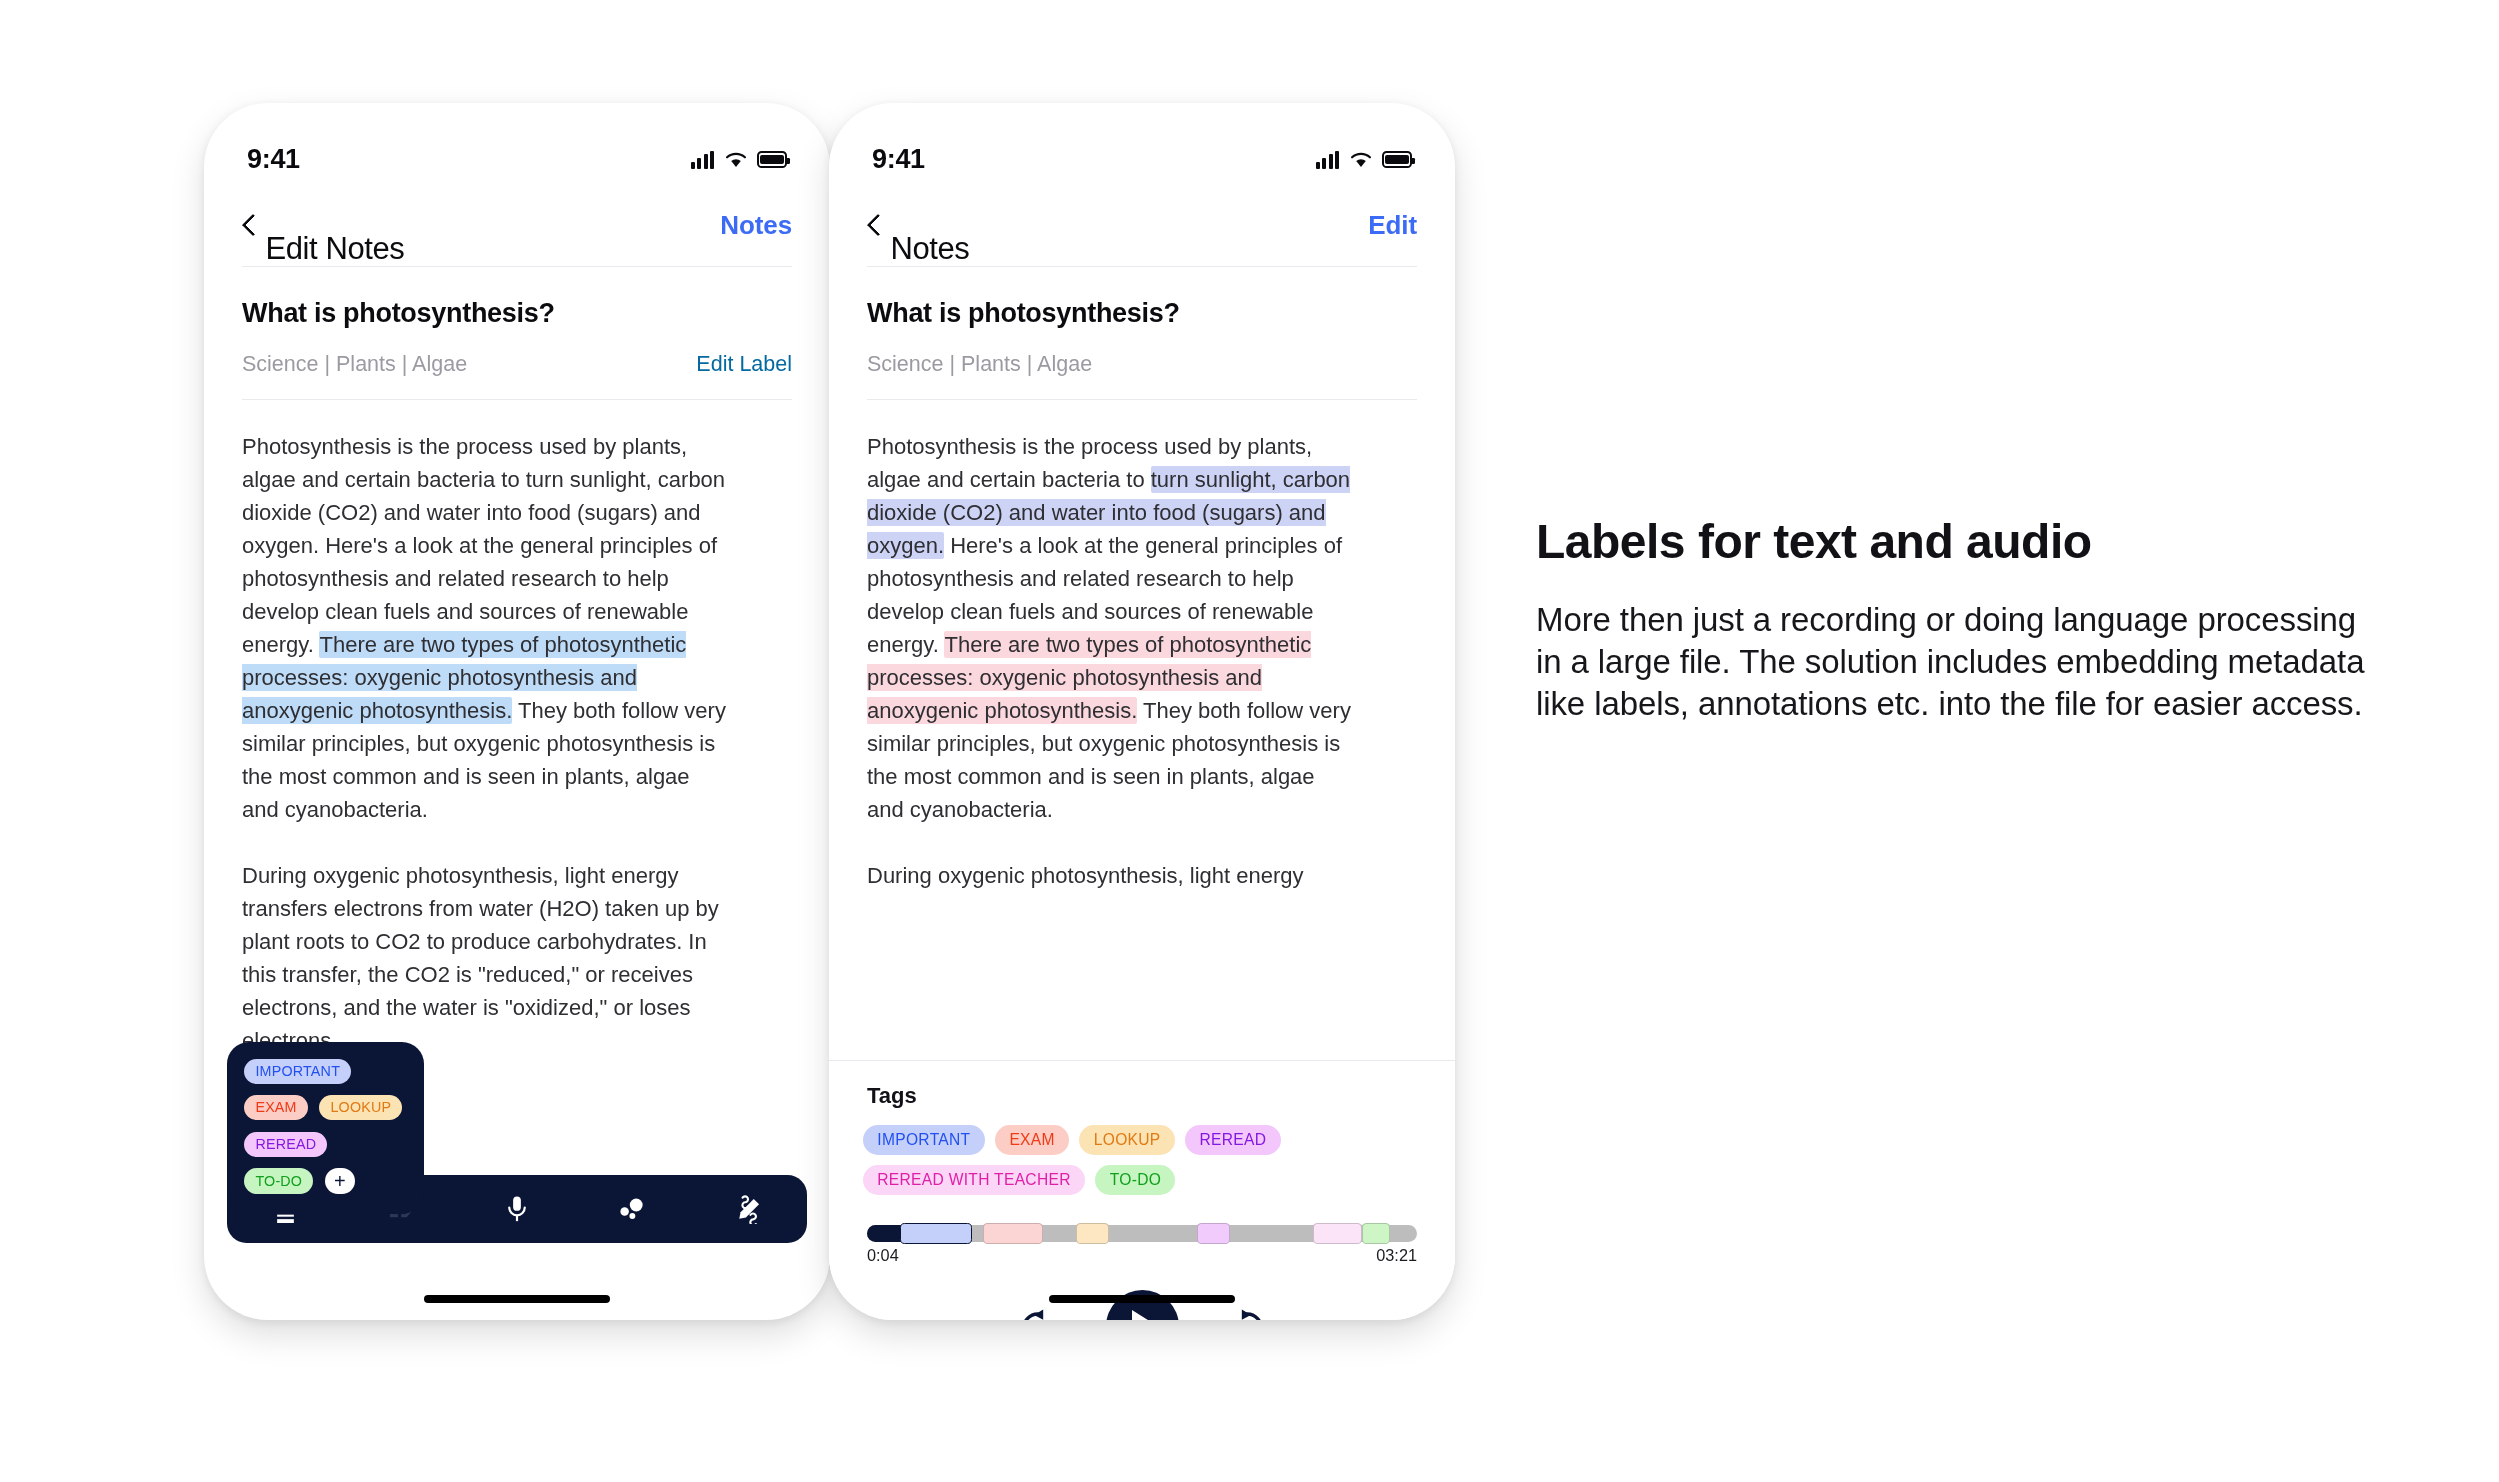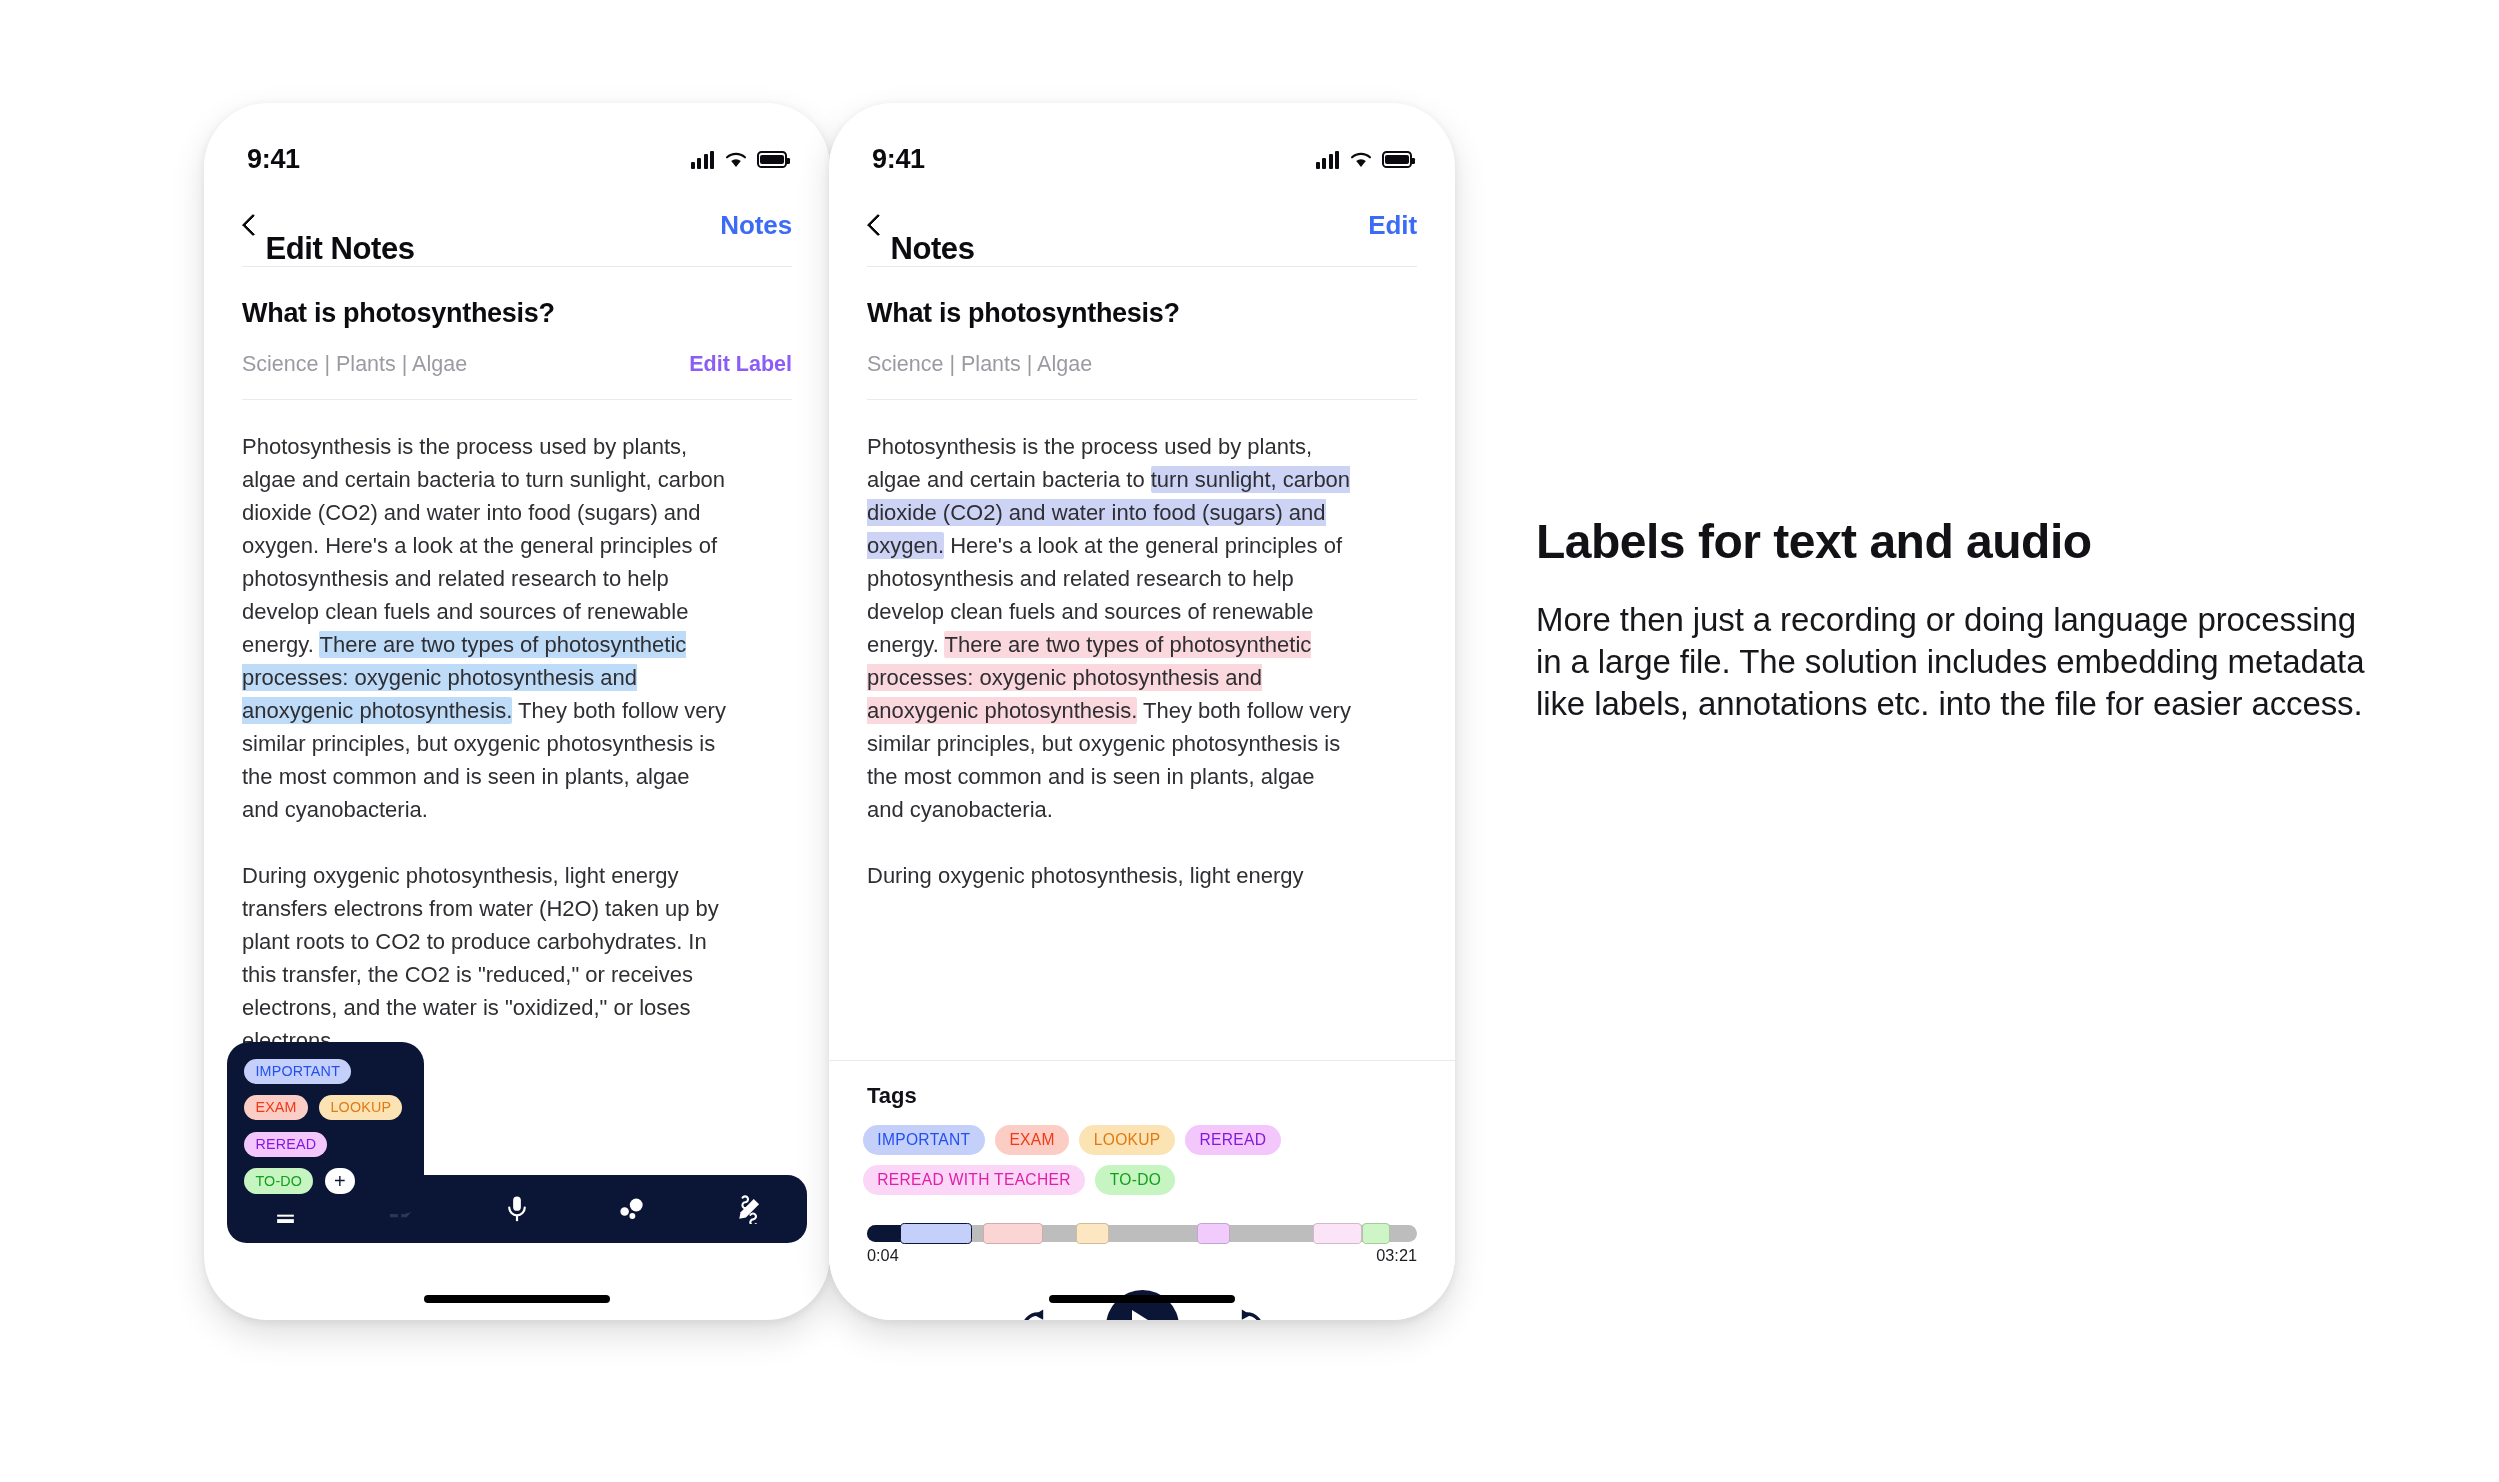--- a/index.html
+++ b/index.html
@@ -57,38 +57,38 @@
   .chev-back {
     width: 13px; height: 22px; position: relative; display:block; flex:none;
   }
   .chev-back::before {
     content:""; position:absolute; left:2.6px; top:2.6px;
     width: 13px; height: 13px;
     border-left: 3.3px solid #0b0b0f; border-bottom: 3.3px solid #0b0b0f;
     transform: rotate(45deg);
     border-radius: 1.3px;
   }
-  .nav-title { font-size: 31px; font-weight: 700; color: #0b0b10; letter-spacing: -0.4px; margin-top: 48px; }
+  .nav-title { font-size: 31px; font-weight: 400; color: #0b0b10; letter-spacing: -0.4px; margin-top: 48px; }
   .nav-action {
     margin-left: auto; font-size: 26px; font-weight: 600; color: #3c6bf5; letter-spacing: -0.1px;
   }
 
   .divider { position:absolute; left: 38px; right: 38px; height: 1.3px; background: #eaeaee; }
 
   
   .note-title {
     position:absolute; left: 38px; font-size: 27px; font-weight: 700;
     color:#0b0b10; letter-spacing:-0.3px;
   }
   .label-row {
     position:absolute; left: 38px; right: 38px;
     display:flex; align-items:center; justify-content: space-between;
   }
   .label-crumbs { font-size: 21.5px; color: #9a9aa2; font-weight: 400; }
-  .label-edit { font-size: 21.5px; color:#8b5cf6; font-weight: 700; }
+  .label-edit { font-size: 21.5px; color:#0369a1; font-weight: 400; }
 
   
   .note-body {
     position:absolute; left: 38px; width: 484px;
     font-size: 22px; line-height: 33px; color: #2e2e33;
   }
   .note-body p + p { margin-top: 33px; }
   .hl { border-radius: 2px; padding: 0.7px 0; }
   .hl-blue   { background: #bedcf7; }
   .hl-lav    { background: #cdd3f4; }

